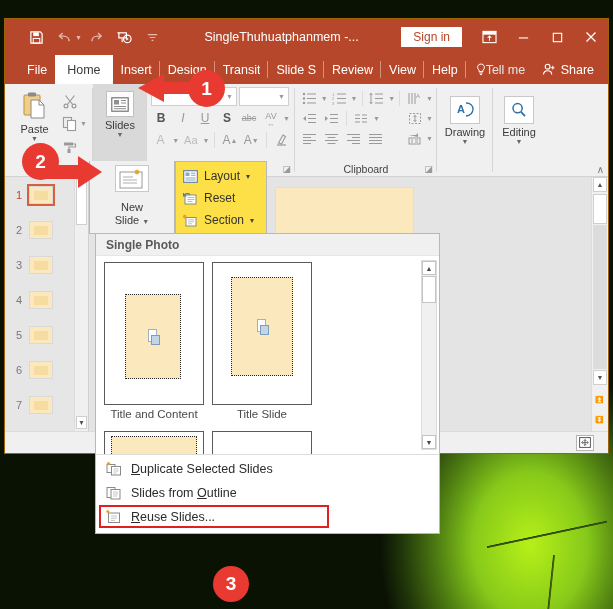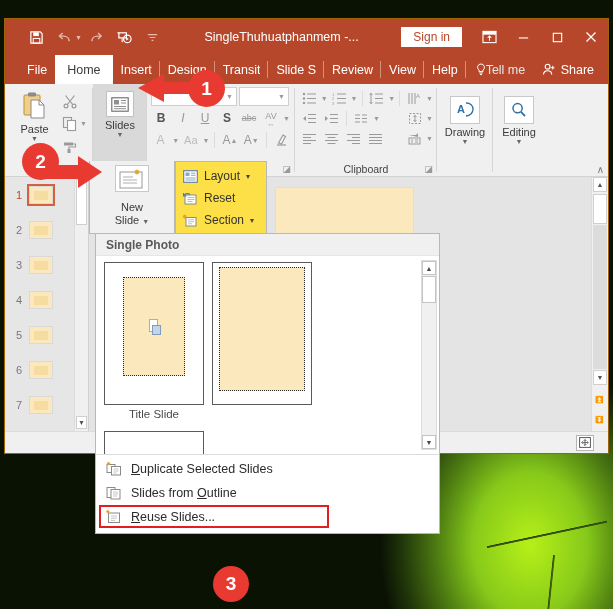--- a/index.html
+++ b/index.html
@@ -803,20 +803,28 @@
     <span class="lbl">Section</span>
     <span style="font-size:8px;color:#444">▾</span>
   </div>
 </div>
 
 <div id="gallery">
   <div class="gal-header">Single Photo</div>
   <div class="gal-body">
     <div class="gal-grid">
 
+      <div class="lay">
+        <div class="lay-thumb">
+          <div class="ph-box" style="left:20%;top:22%;width:58%;height:60%">
+            <span class="ph-icon"></span>
+          </div>
+        </div>
+        <div class="lay-name">Title and Content</div>
+      </div>
 
       <div class="lay">
         <div class="lay-thumb">
           <div class="ph-box" style="left:18%;top:10%;width:64%;height:70%">
             <span class="ph-icon"></span>
           </div>
         </div>
         <div class="lay-name">Title Slide</div>
       </div>
 

